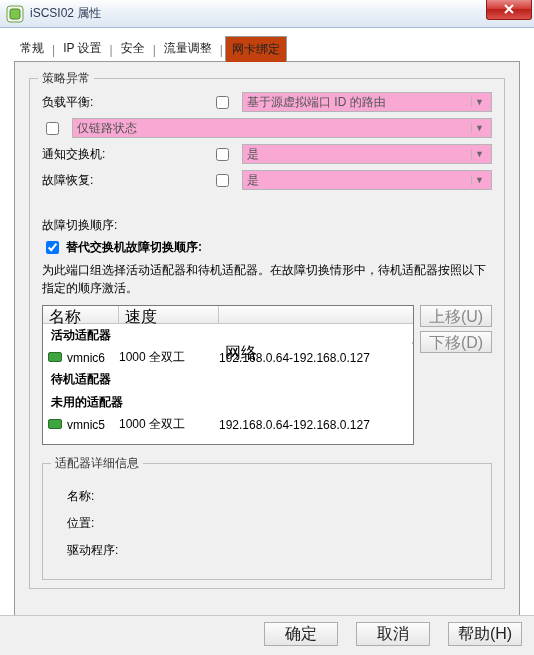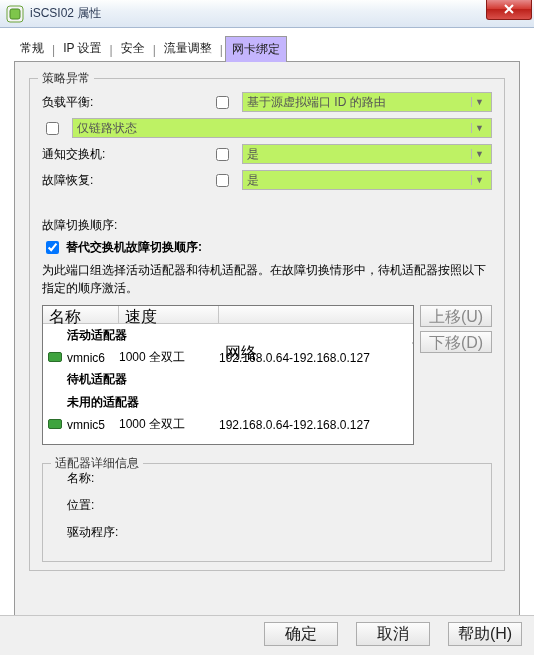--- a/index.html
+++ b/index.html
@@ -53,21 +53,21 @@
 }
 .tab {
   padding: 4px 6px 6px 6px;
   color: #222;
   cursor: default;
   position: relative;
 }
 .tab.active {
   border: 1px solid #999;
   border-bottom: 1px solid #f0f0f0;
-  background: #c4b5fd;
+  background: #c2410c;
   top: 1px;
 }
 .tab-sep {
   color: #888;
   padding: 0 2px;
 }
 .panel {
   background: #f0f0f0;
   border: 1px solid #999;
   border-top: none;
@@ -96,21 +96,21 @@
 }
 .row .lab { width: 170px; }
 .row .chk { width: 30px; }
 .row .sel {
   flex: 1;
 }
 .sel select, .sel .combo {
   width: 100%;
   height: 20px;
   font-size: 12px;
-  background: #bef264;
+  background: #f9a8d4;
   border: 1px solid #b5b5b5;
   color: #555;
   padding: 0 4px;
   appearance: none;
   position: relative;
 }
 .combo {
   display: flex;
   align-items: center;
   justify-content: space-between;
@@ -158,21 +158,21 @@
 }
 .list-header div {
   border-right: 1px solid #c7c7c7;
   padding: 1px 6px;
 }
 .col-name { width: 76px; }
 .col-speed { width: 100px; }
 .col-net { flex: 1; margin-top: 36px; }
 .grp-row {
   font-weight: bold;
-  padding: 3px 24px;
+  padding: 3px 8px;
 }
 .item-row {
   display: flex;
   padding: 2px 0;
   align-items: center;
 }
 .item-row .ic { width: 24px; text-align: center; }
 .item-row .c1 { width: 52px; }
 .item-row .c2 { width: 100px; }
 .item-row .c3 { flex: 1; }
@@ -195,21 +195,21 @@
   margin-bottom: 4px;
   background: linear-gradient(to bottom, #fcfcfc, #e6e6e6);
   border: 1px solid #adadad;
   color: #8a8a8a;
   font-size: 16px;
   cursor: default;
 }
 .detail-box {
   border: 1px solid #bfbfbf;
   margin-top: 18px;
-  padding: 0 14px 10px 14px;
+  padding: 18px 14px 10px 14px;
   position: relative;
 }
 .detail-box .legend {
   position: absolute;
   top: -9px; left: 8px;
   background: #f0f0f0;
   padding: 0 4px;
 }
 .detail-row {
   margin: 6px 0 10px 10px;

